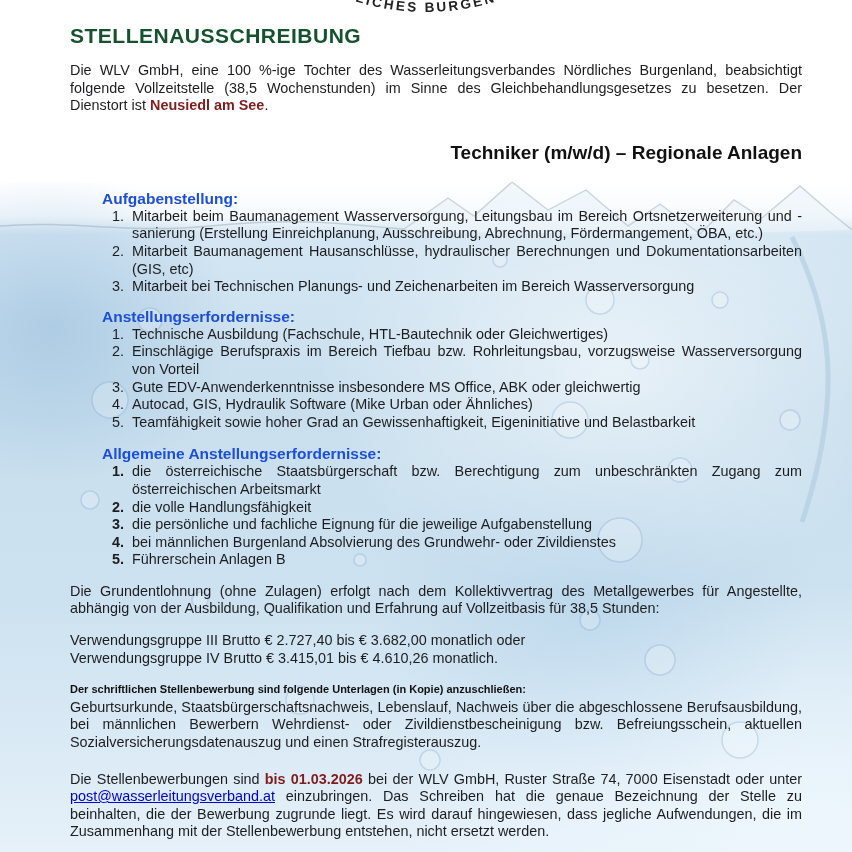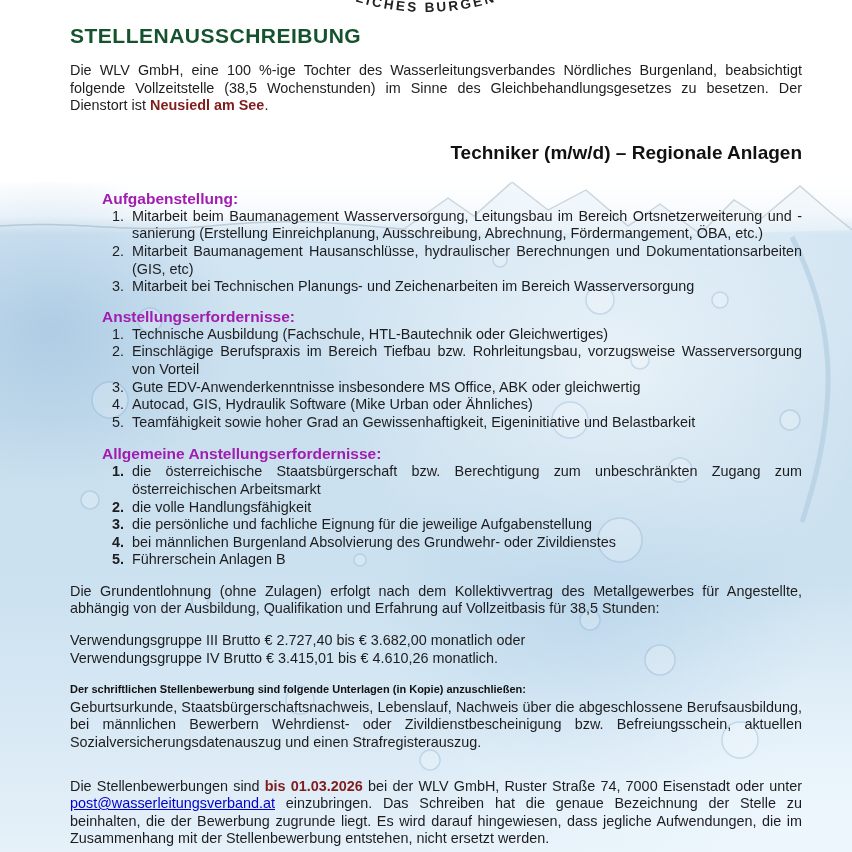--- a/index.html
+++ b/index.html
@@ -33,28 +33,28 @@
   h1{
     margin:24px 0 0 0;
     font-size:21px;line-height:24px;letter-spacing:0.5px;color:#14532d;
   }
   h2{
     margin:26px 0 0 0;text-align:right;
     font-size:19px;line-height:23px;color:#111;
   }
   h3{
     margin:26px 0 0 32px;
-    font-size:15.5px;line-height:18px;color:#a21caf;
+    font-size:15.5px;line-height:18px;color:#1d4ed8;
   }
   h3.tight{margin-top:12px;}
   h3.mid{margin-top:14px;}
   p{margin:0;}
   .justify{text-align:justify;}
   .mt-intro{margin-top:14px;}
-  .mt-final{margin-top:26px;}
+  .mt-final{margin-top:19px;}
   ol{
     margin:0 0 0 30px;padding:0 0 0 28px;
     text-align:justify;
   }
   ol li{padding-left:4px;}
   ol.bold-markers li::marker{font-weight:bold;}
   h4{
     margin:14px 0 0 0;
     font-size:11px;line-height:17.6px;color:#111;
   }

